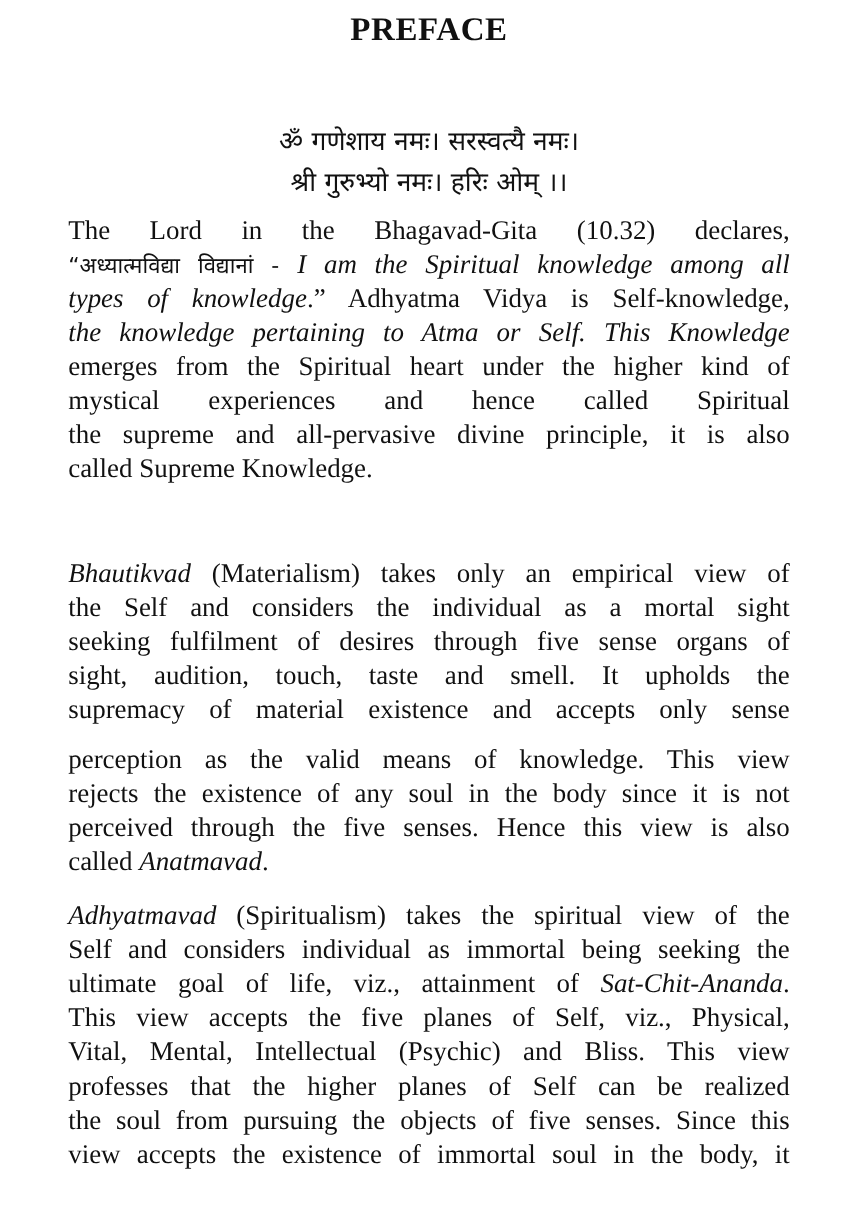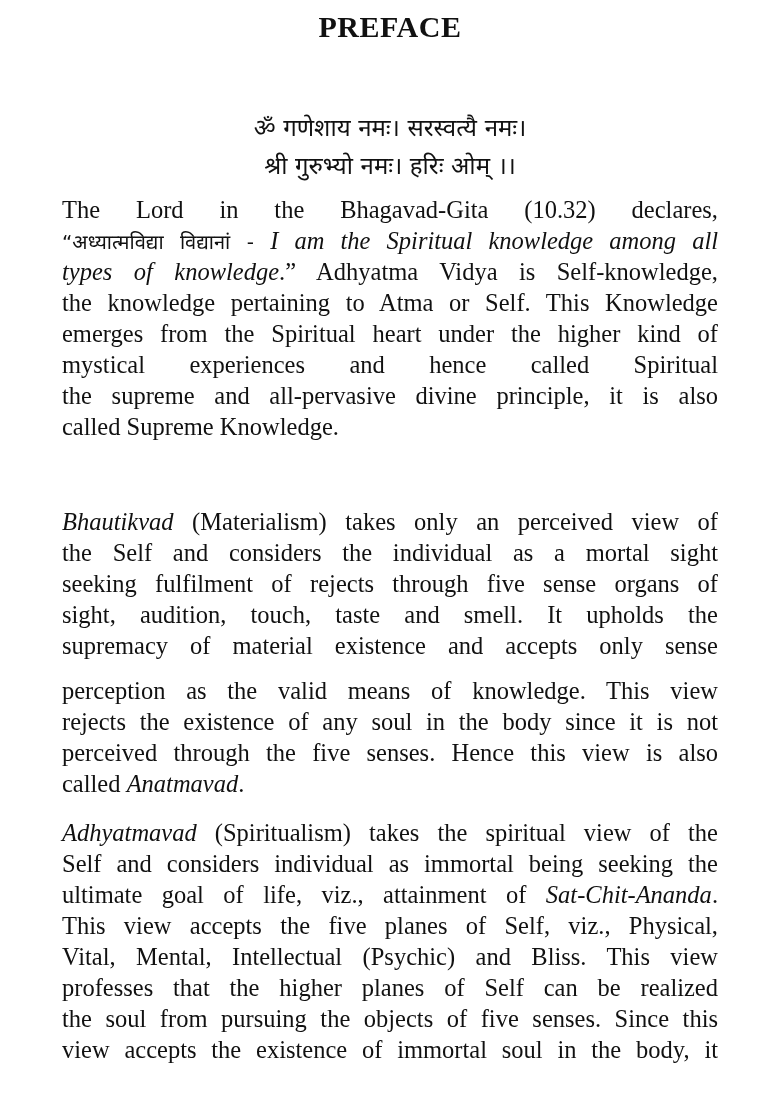--- a/index.html
+++ b/index.html
@@ -26,30 +26,30 @@
 
 <div>
   <div class="title">PREFACE</div>
   <div class="invocation inv1">ॐ गणेशाय नमः। सरस्वत्यै नमः।</div>
   <div class="invocation inv2">श्री गुरुभ्यो नमः। हरिः ओम् ।।</div>
 
   <div class="para p1">
       <span class="line" style="white-space: normal;"><span>The Lord in the Bhagavad-Gita (10.32) declares,</span></span>
       <span class="line" style="white-space: normal;"><span class="dev">“अध्यात्मविद्या विद्यानां - </span><em>I am the Spiritual knowledge among all</em></span>
       <span class="line" style="white-space: normal;"><em>types of knowledge</em><span>.” Adhyatma Vidya is Self-knowledge,</span></span>
-      <span class="line" style="white-space: normal;"><span>the knowledge pertaining to Atma or Self. This Knowledge</span></span>
+      <span class="line" style="white-space: normal; font-style: italic;"><span>the knowledge pertaining to Atma or Self. This Knowledge</span></span>
       <span class="line" style="white-space: normal;"><span>emerges from the Spiritual heart under the higher kind of</span></span>
       <span class="line" style="white-space: normal;"><span>mystical experiences and hence called Spiritual</span></span>
       <span class="line" style="white-space: normal;"><span>the supreme and all-pervasive divine principle, it is also</span></span>
       <span class="line last" style="white-space: normal;"><span>called Supreme Knowledge.</span></span>
     </div>
   <div class="para p2">
-      <span class="line" style="white-space: normal;"><em>Bhautikvad</em><span> (Materialism) takes only an perceived view of</span></span>
+      <span class="line" style="white-space: normal;"><em>Bhautikvad</em><span> (Materialism) takes only an empirical view of</span></span>
       <span class="line" style="white-space: normal;"><span>the Self and considers the individual as a mortal sight</span></span>
-      <span class="line" style="white-space: normal;"><span>seeking fulfilment of rejects through five sense organs of</span></span>
+      <span class="line" style="white-space: normal;"><span>seeking fulfilment of desires through five sense organs of</span></span>
       <span class="line" style="white-space: normal;"><span>sight, audition, touch, taste and smell. It upholds the</span></span>
       <span class="line" style="white-space: normal;"><span>supremacy of material existence and accepts only sense</span></span>
       <span class="line" style="white-space: normal; margin-top: 14px;"><span>perception as the valid means of knowledge. This view</span></span>
       <span class="line" style="white-space: normal;"><span>rejects the existence of any soul in the body since it is not</span></span>
       <span class="line" style="white-space: normal;"><span>perceived through the five senses. Hence this view is also</span></span>
       <span class="line last" style="white-space: normal;"><span>called </span><em>Anatmavad</em><span>.</span></span>
     </div>
   <div class="para p3">
       <span class="line" style="white-space: normal;"><em>Adhyatmavad</em><span> (Spiritualism) takes the spiritual view of the</span></span>
       <span class="line" style="white-space: normal;"><span>Self and considers individual as immortal being seeking the</span></span>

